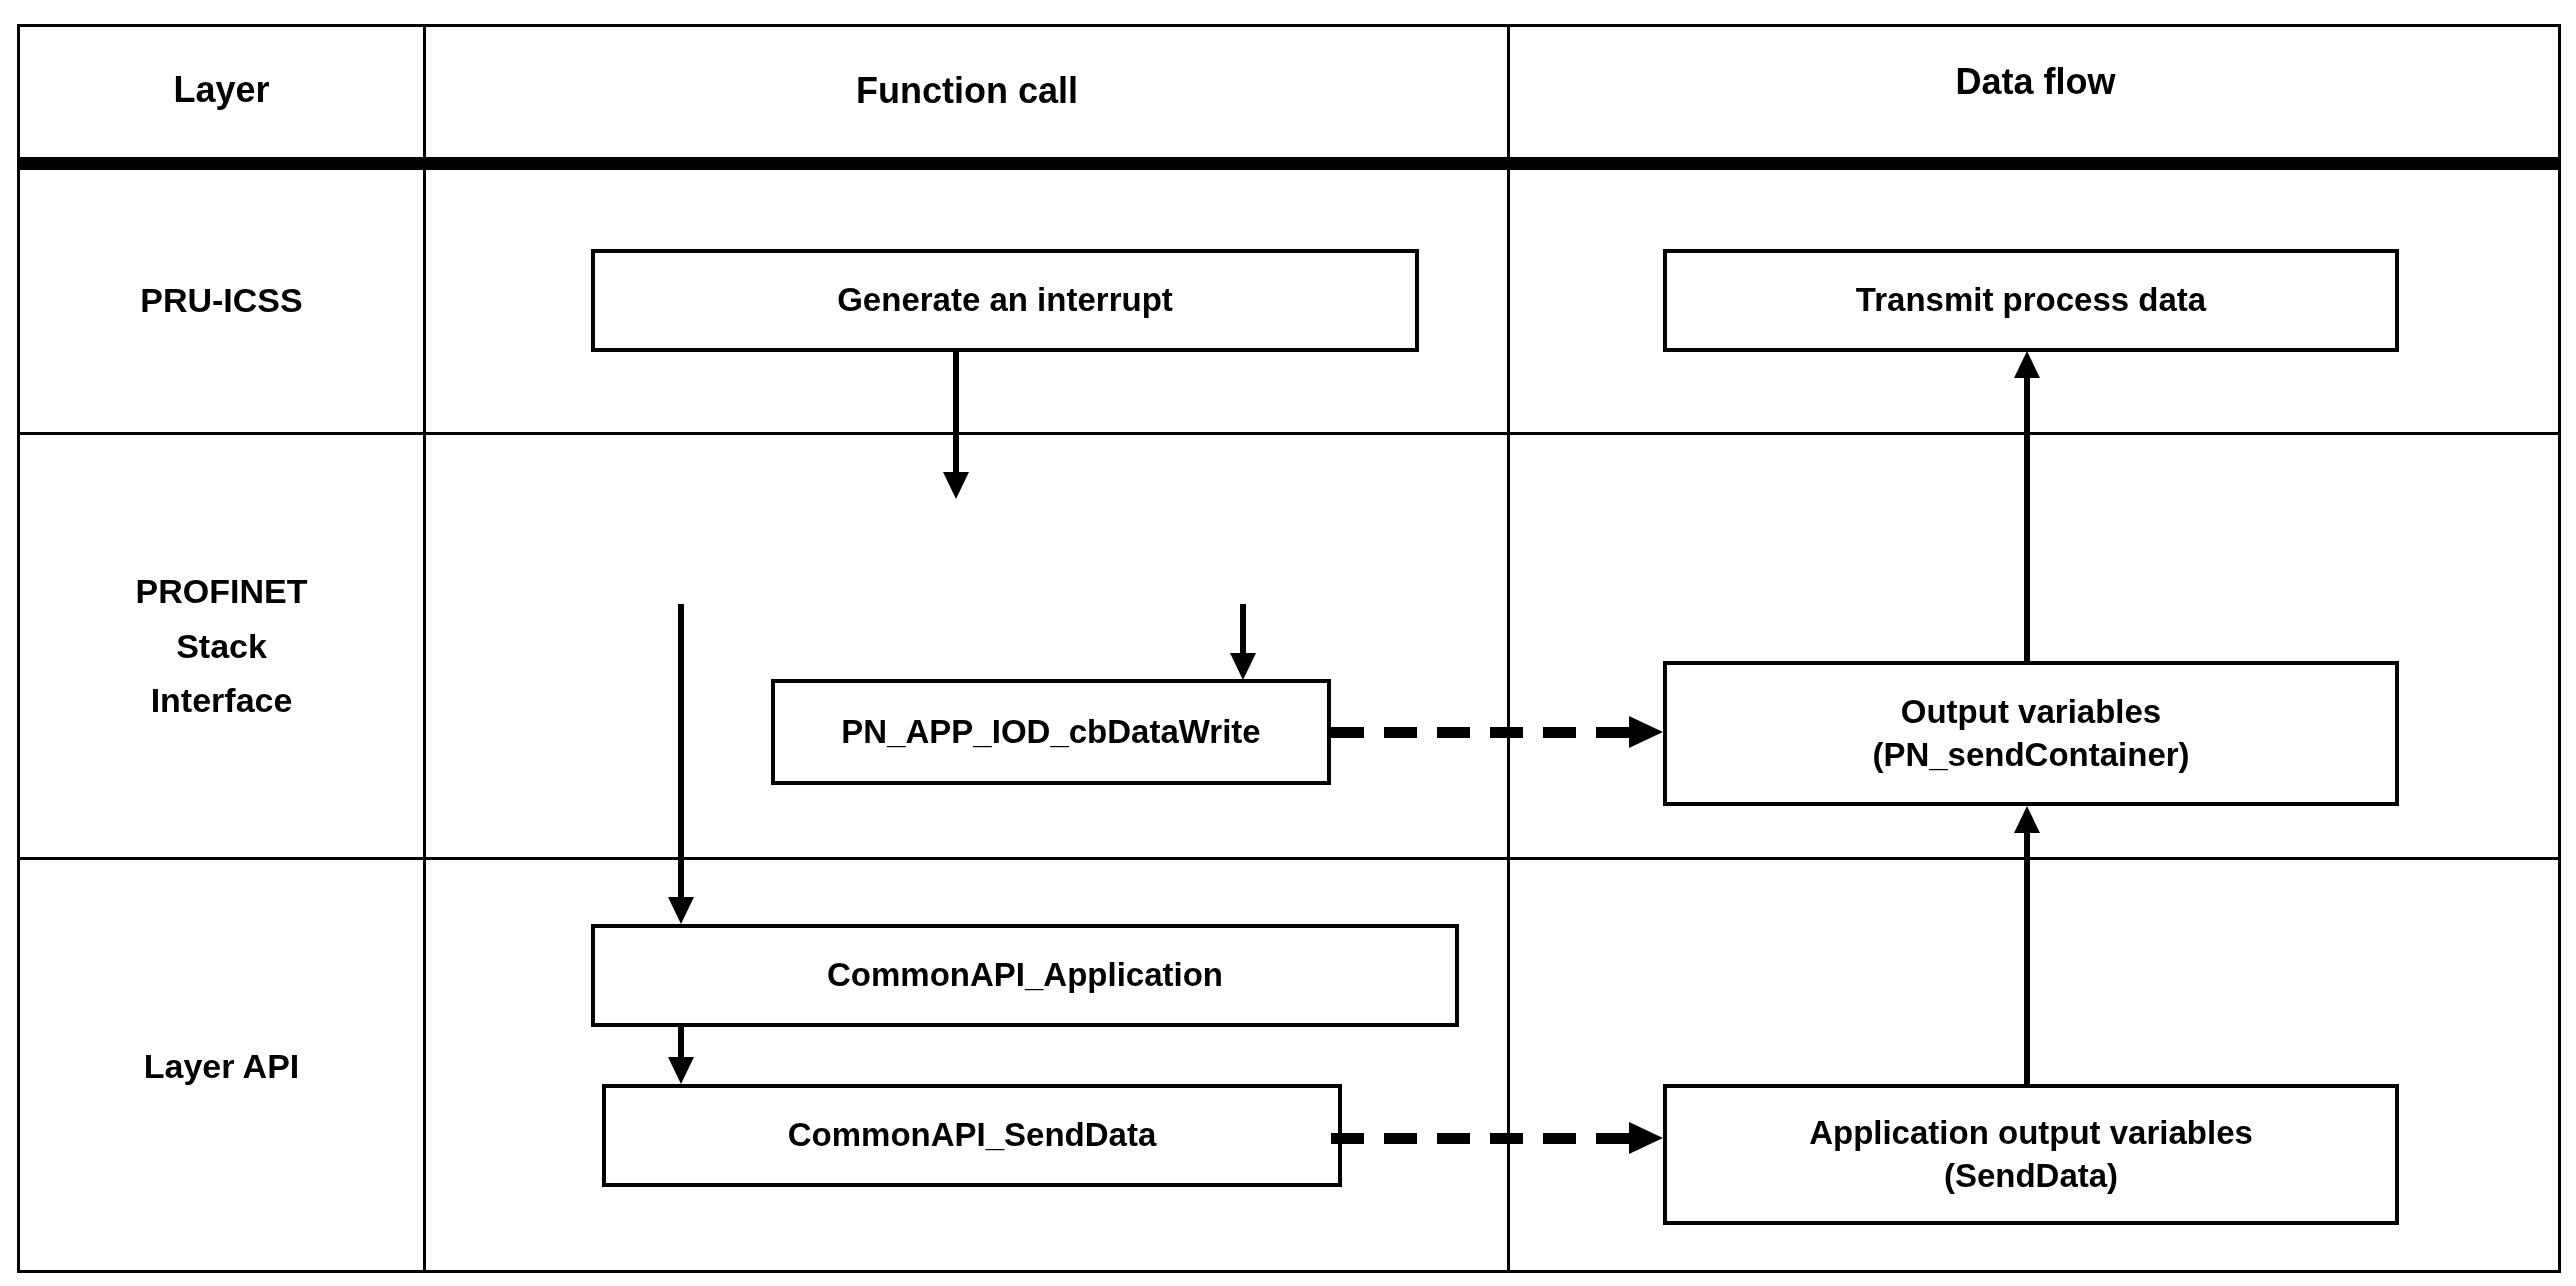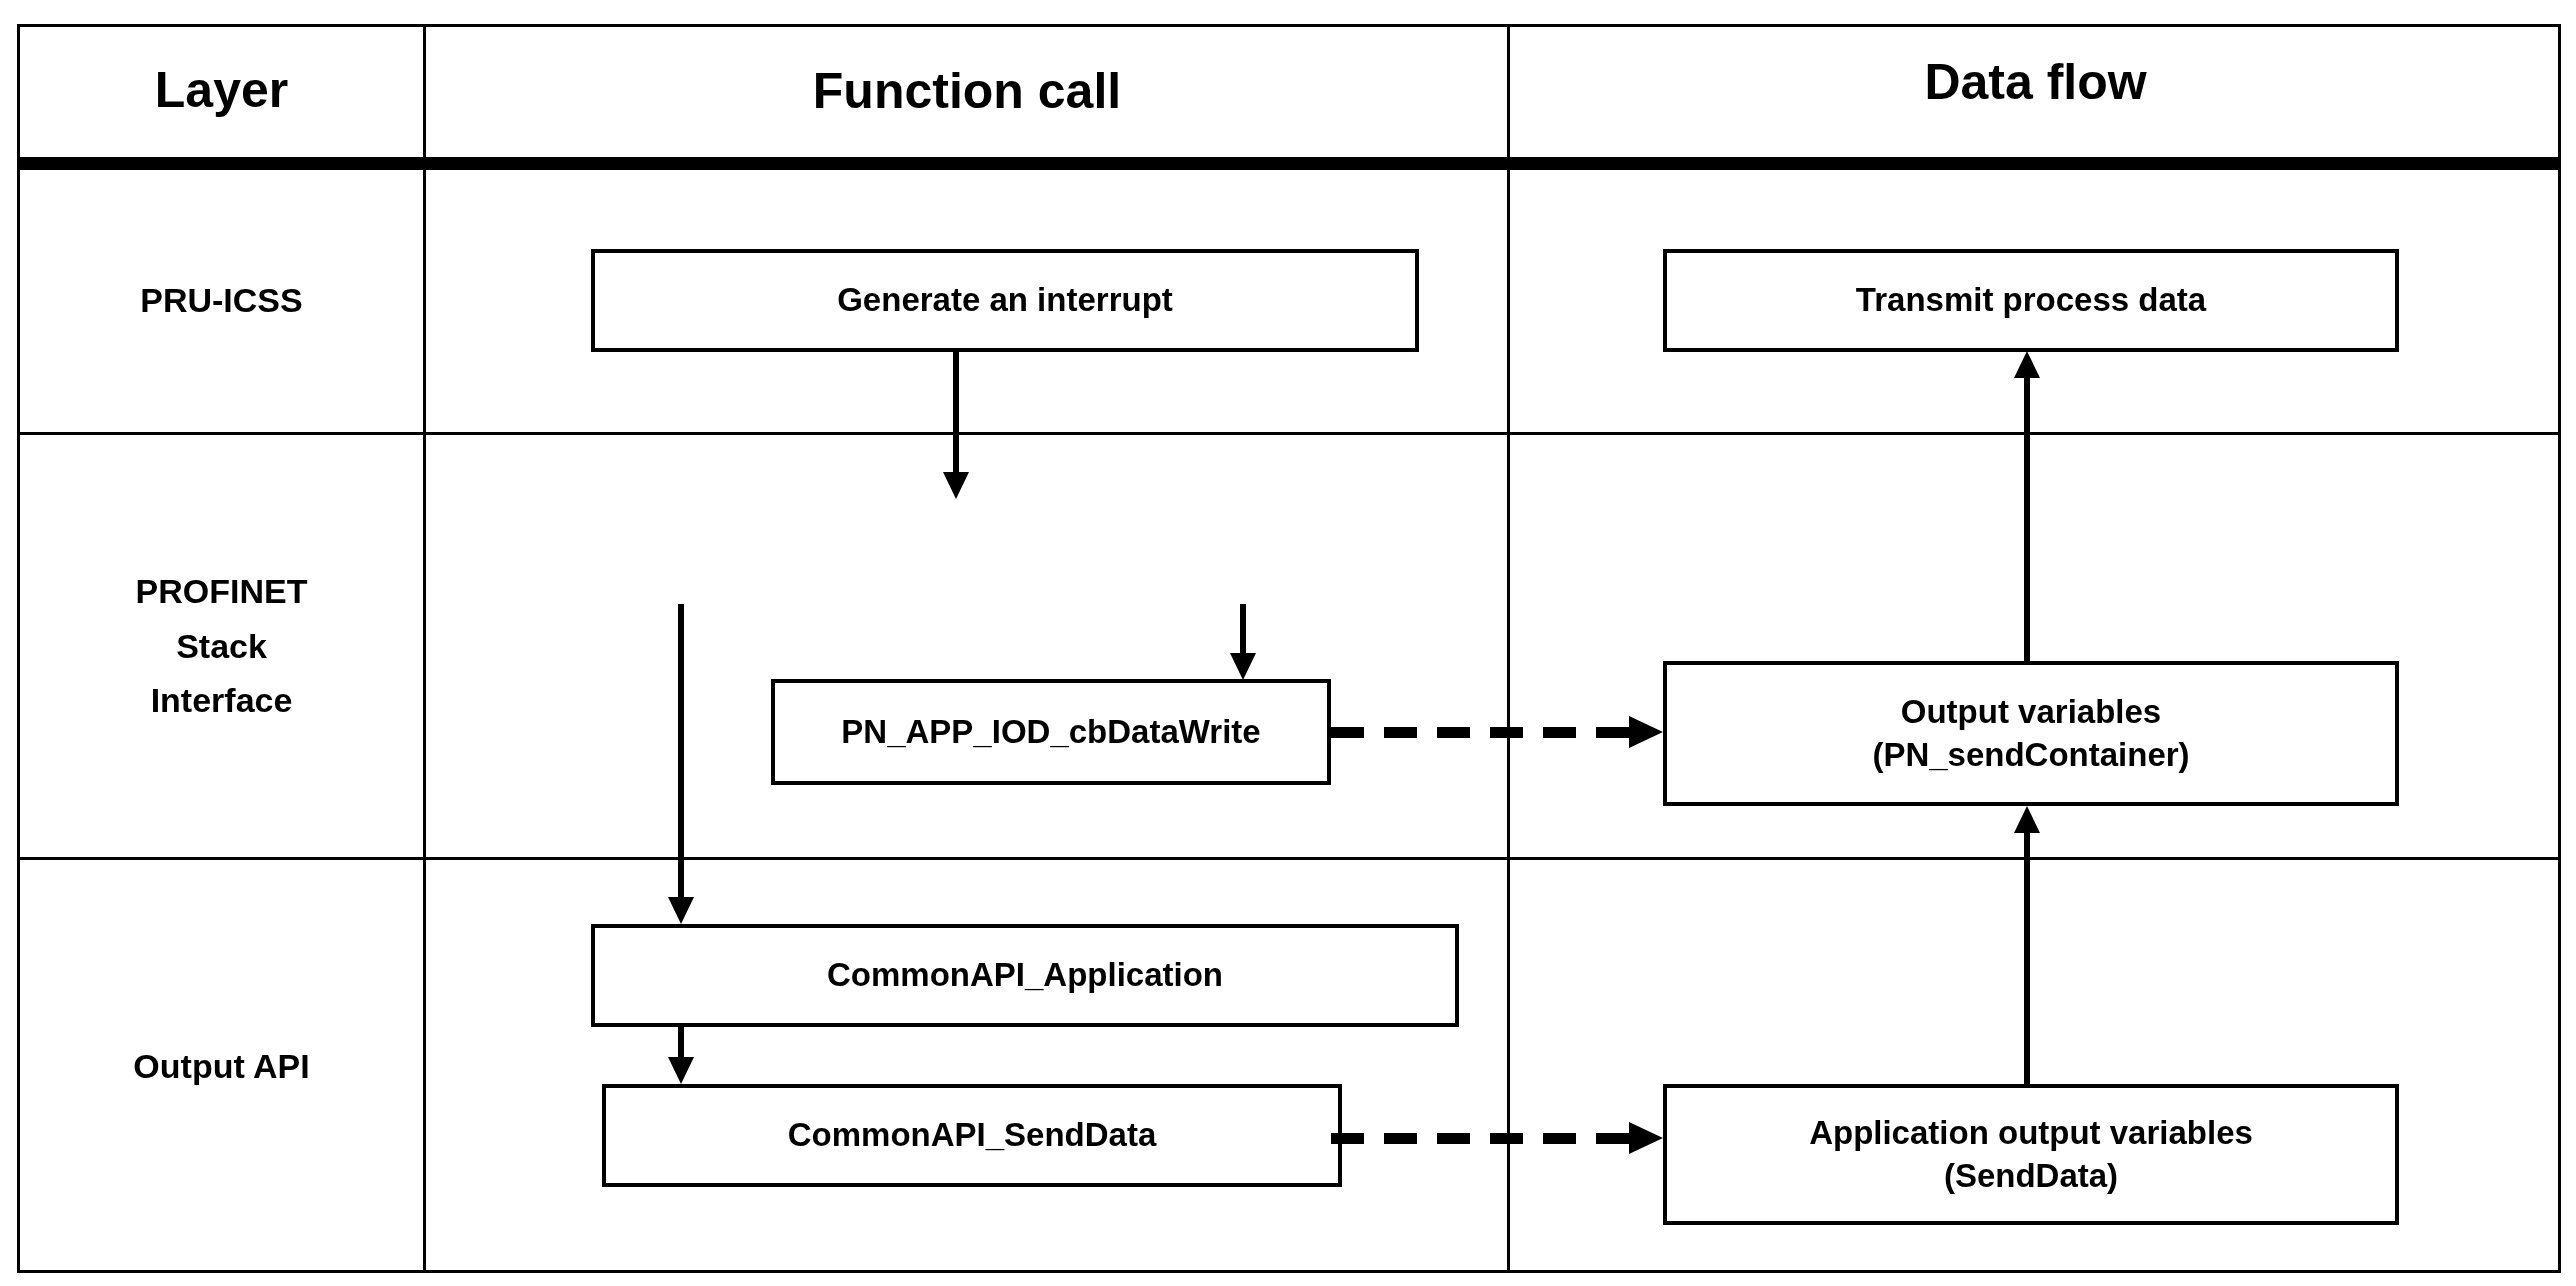--- a/index.html
+++ b/index.html
@@ -39,21 +39,21 @@
   .hline.thick { height: 12.5px; }
   
   .cell {
     position: absolute;
     display: flex;
     align-items: center;
     justify-content: center;
     text-align: center;
     font-weight: 700;
   }
-  .hdr { font-size: 50px; border-radius: 8px; }
+  .hdr { font-size: 36px; border-radius: 8px; }
   .layer { font-size: 34px; line-height: 1.6; }
   
   .node {
     position: absolute;
     background: #ffffff;
     border: 4.7px solid #000;
     box-sizing: border-box;
     display: flex;
     align-items: center;
     justify-content: center;
@@ -118,21 +118,21 @@
 
   <div class="cell layer" style="left:17px; top:169px; width:409px; height:263px">
     <span class="label">PRU-ICSS</span>
   </div>
   <div class="cell layer" style="left:17px; top:435px; width:409px; height:422px">
     <span class="label">PROFINET
 Stack
 Interface</span>
   </div>
   <div class="cell layer" style="left:17px; top:860px; width:409px; height:413px">
-    <span class="label">Output API</span>
+    <span class="label">Layer API</span>
   </div>
 
   <div class="node" style="left:591px; top:249px; width:828px; height:103px">
     <span class="label">Generate an interrupt</span>
   </div>
   <div class="node" style="left:1663px; top:249px; width:736px; height:103px">
     <span class="label">Transmit process data</span>
   </div>
   <div class="node" style="left:771px; top:679px; width:560px; height:106px">
     <span class="label">PN_APP_IOD_cbDataWrite</span>

